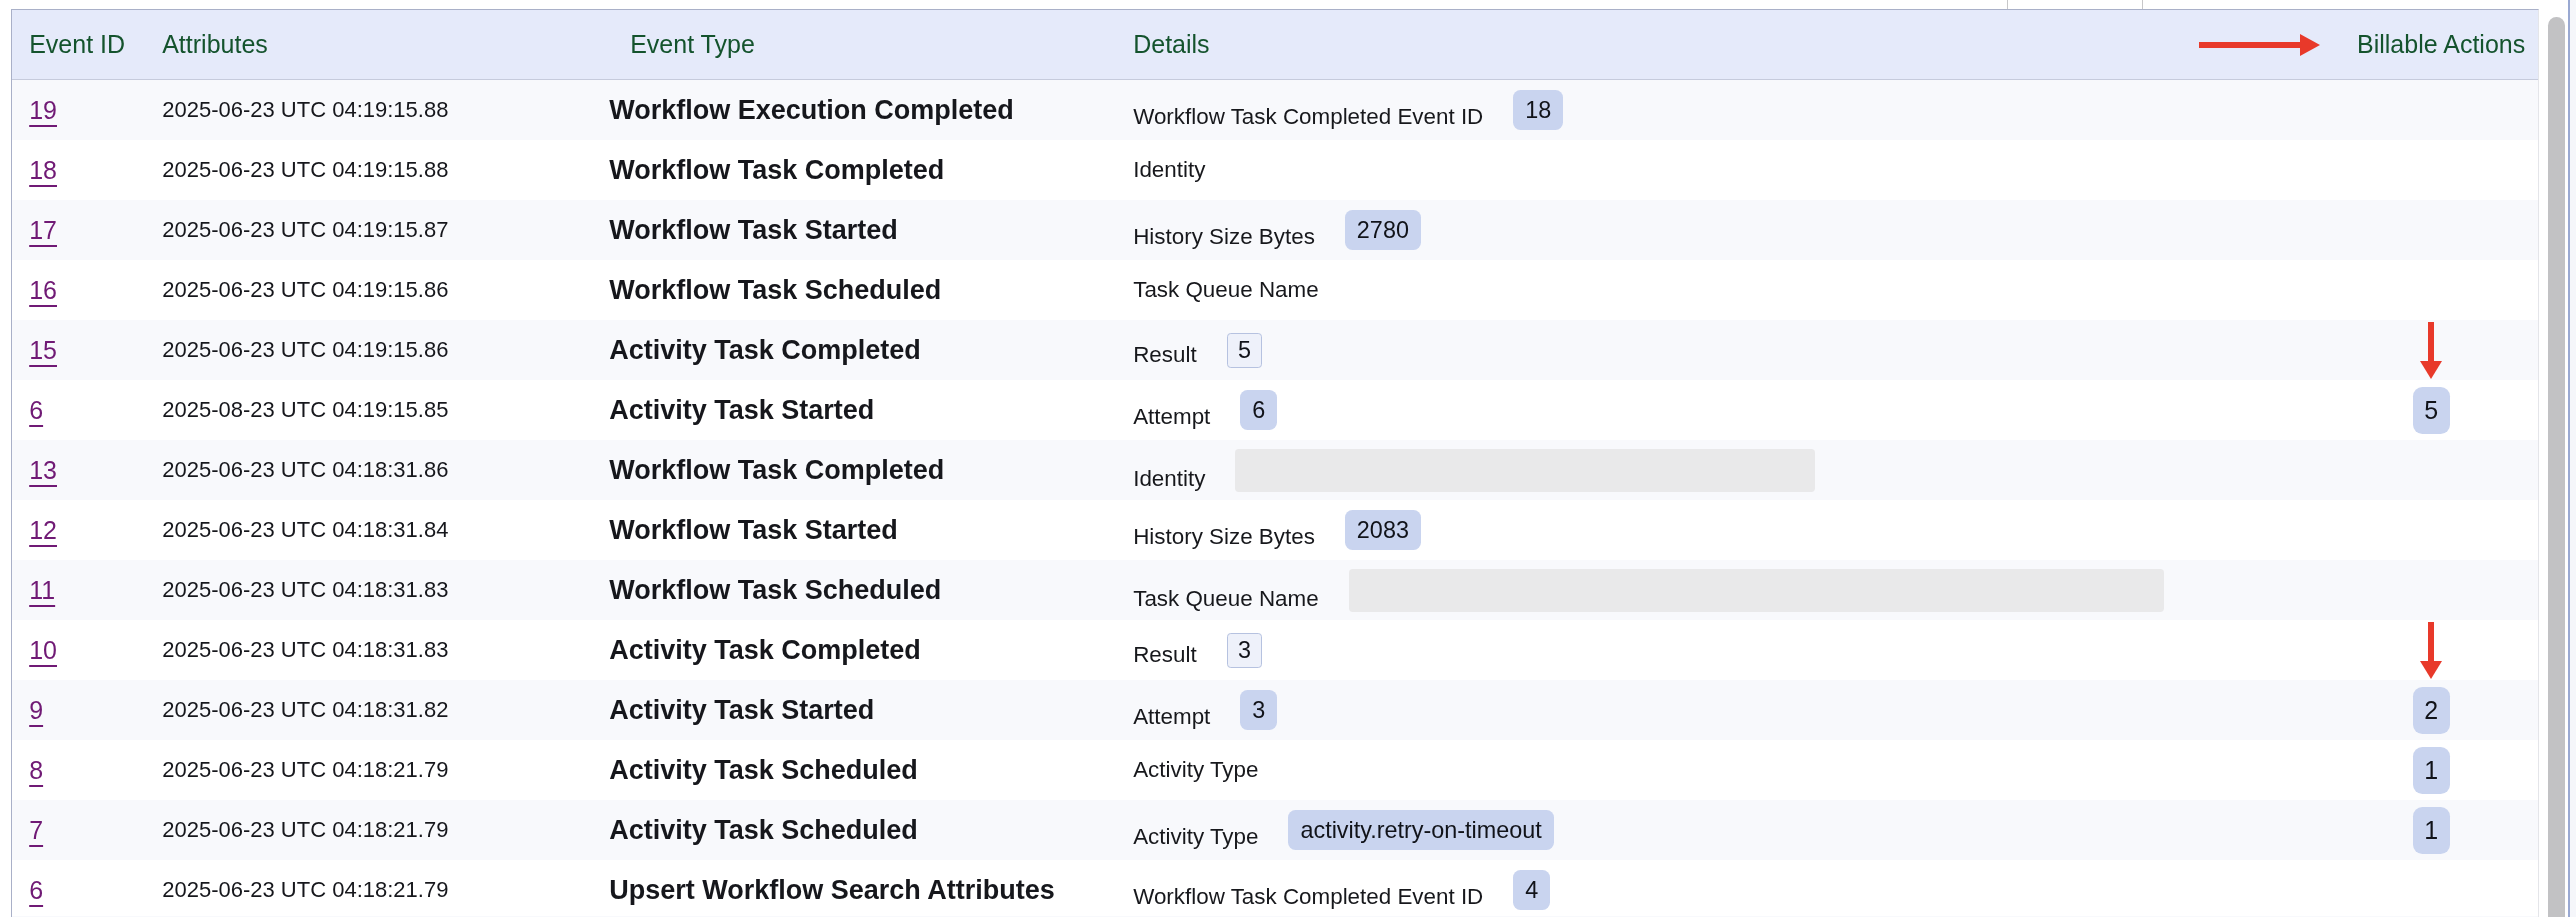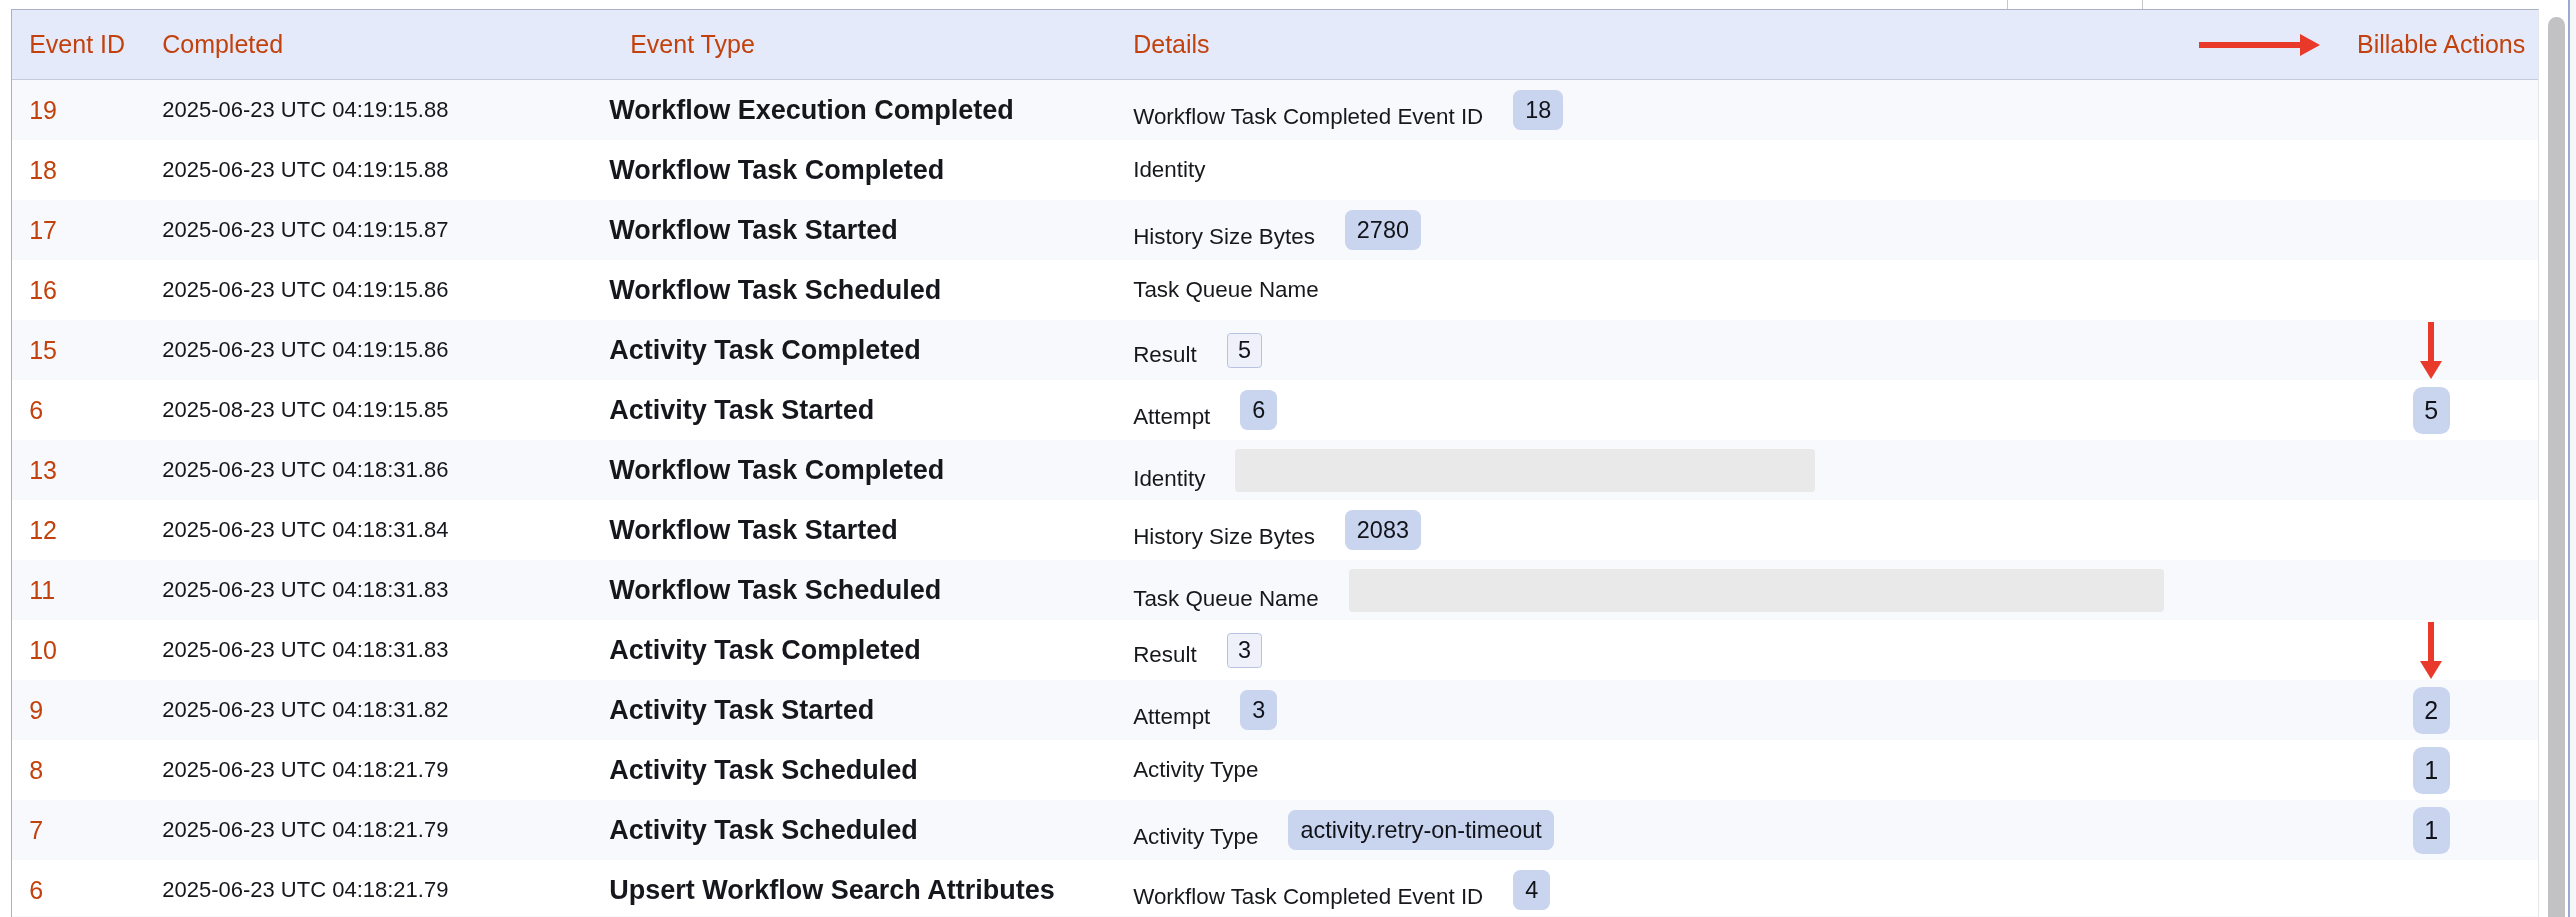--- a/index.html
+++ b/index.html
@@ -12,21 +12,21 @@
   .top-strip { position:absolute; left:0; top:0; width:2576px; height:9.3px; background:#ffffff; }
   .top-control { position:absolute; left:2007px; top:0; width:136px; height:9.3px;
     background:#ffffff; border-left:1.9px solid #c7c7c9; border-right:1.9px solid #c7c7c9; }
 
   
   .panel { position:absolute; left:11.2px; top:9.3px; width:2528px; height:909px;
     border-top:1.9px solid #a9b0c8; border-left:1.9px solid #a9b0c8; border-right:1.9px solid #e4e5e9;
     background:#ffffff; }
 
   .thead { position:relative; height:70px; background:#e5eafa; border-bottom:1.9px solid #c6cbdc; }
-  .th { position:absolute; top:0; height:84px; line-height:68px; font-size:25px; font-weight:400; color:#c2410c; white-space:nowrap; }
+  .th { position:absolute; top:0; height:84px; line-height:68px; font-size:25px; font-weight:400; color:#14532d; white-space:nowrap; }
   .th-id        { left:17px; }
   .th-ts        { left:150px; }
   .th-type      { left:618px; }
   .th-details   { left:1121px; }
   .th-billable  { right:13px; }
 
   
   .h-arrow { position:absolute; left:2187px; top:50%; transform:translateY(-50%); display:flex; align-items:center; }
   .h-arrow .shaft { width:101px; height:6.5px; background:#e8392a; }
   .h-arrow .head  { width:0; height:0; border-top:11.2px solid transparent; border-bottom:11.2px solid transparent; border-left:20.6px solid #e8392a; }
@@ -35,21 +35,21 @@
   .row { position:relative; height:60px; background:#ffffff; }
   .row.shaded { background:#f8f9fc; }
 
   .cell { position:absolute; top:0; height:60px; display:flex; align-items:center; white-space:nowrap; }
   .c-id       { left:17px; }
   .c-ts       { left:150px; font-size:22px; }
   .c-type     { left:597px; font-size:27px; font-weight:700; }
   .c-details  { left:1121px; }
   .c-billable { left:2363px; width:112px; justify-content:center; }
 
-  .id-link { font-size:25px; color:#c2410c; text-underline-offset:5.6px; cursor:pointer; }
+  .id-link { font-size:25px; color:#701a75; text-decoration:underline; text-underline-offset:5.6px; cursor:pointer; }
 
   .detail-wrap { display:flex; align-items:flex-end; gap:30px; }
   .detail-label { font-size:22.4px; color:#17181c; }
   .badge { background:#c9d4ef; border-radius:7.5px; padding:6.5px 12px; font-size:23.4px; color:#111319; }
   .result-badge { background:#eef1fa; border:1.9px solid #b6c2e0; border-radius:3.7px; padding:2.8px 10.3px; font-size:23.4px; color:#111319; }
   .redacted { background:#e9e9ea; border-radius:3.7px; height:43px; }
 
   .billable-badge { min-width:37px; height:47px; padding:0 8.4px; background:#c9d4ef; border-radius:9.3px;
     display:flex; align-items:center; justify-content:center; font-size:25px; color:#111319; }
 
@@ -73,21 +73,21 @@
 <div class="stage">
 
   <div class="top-strip">
     <div class="top-control"></div>
   </div>
 
   <div class="panel">
 
     <div class="thead">
       <div class="th th-id">Event ID</div>
-      <div class="th th-ts">Completed</div>
+      <div class="th th-ts">Attributes</div>
       <div class="th th-type">Event Type</div>
       <div class="th th-details">Details</div>
       <div class="h-arrow">
         <div class="shaft"></div>
           <div class="head"></div>
       </div>
       <div class="th th-billable">Billable Actions</div>
     </div>
 
     <div class="rows">

